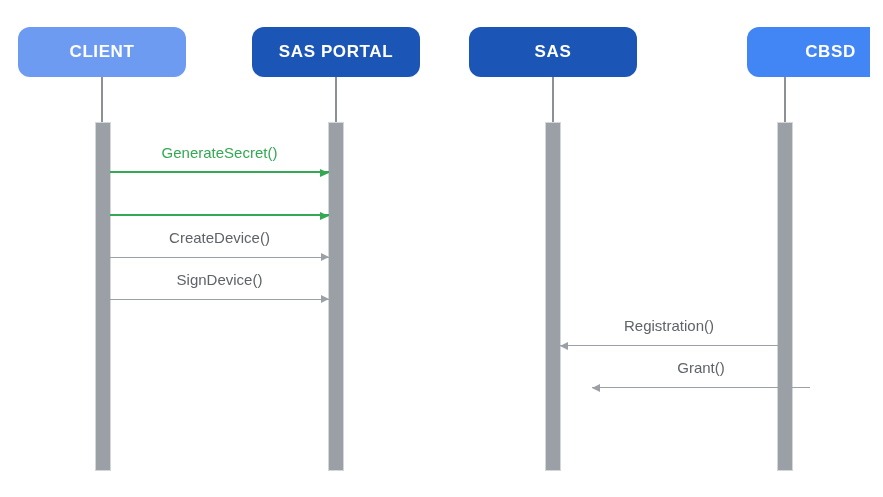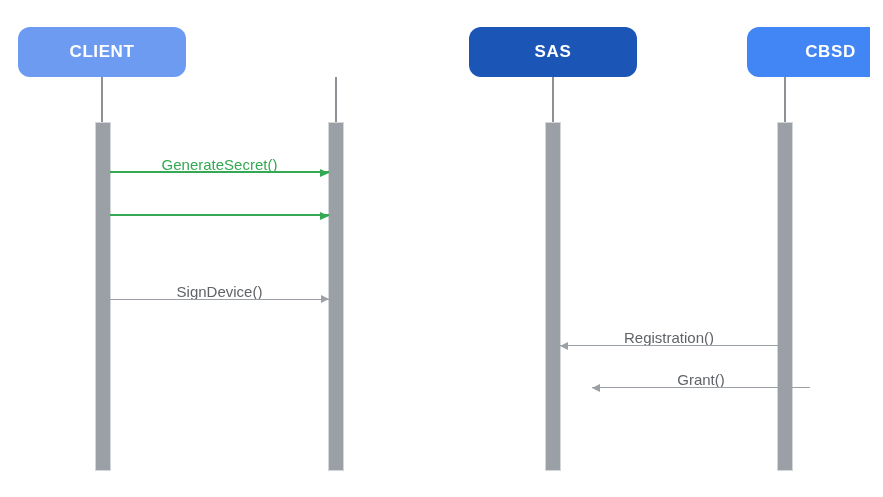--- a/index.html
+++ b/index.html
@@ -66,21 +66,21 @@
     position: absolute;
     height: 30px;
   }
   .msg-left-group  { left: 110px; width: 219px; }
   .msg-right-group { left: 560px; width: 218px; }
 
   .msg .label {
     position: absolute;
     left: 0;
     right: 0;
-    bottom: 0;
+    bottom: 12px;
     text-align: center;
     font-size: 15px;
   }
   .msg.green .label { color: #34a853; }
   .msg.gray  .label { color: #5f6368; }
 
   .msg .line {
     position: absolute;
     left: 0;
     right: 0;
@@ -117,20 +117,23 @@
   .m5 { top: 358px; margin-left: 32px; } 
 </style>
 </head>
 <body>
 
 <div class="canvas">
 
   <div class="actor-box actor-client">
     <span>CLIENT</span>
   </div>
+  <div class="actor-box actor-sas-portal">
+    <span>SAS PORTAL</span>
+  </div>
   <div class="actor-box actor-sas">
     <span>SAS</span>
   </div>
   <div class="actor-box actor-cbsd">
     <span>CBSD</span>
   </div>
 
   <div class="lifeline ll-client"></div>
   <div class="lifeline ll-sas-portal"></div>
   <div class="lifeline ll-sas"></div>
@@ -143,20 +146,25 @@
 
   <div class="msg msg-left-group green dir-right m0">
     <div class="label">GenerateSecret()</div>
     <div class="line"></div>
     <div class="head"></div>
   </div>
   <div class="msg msg-left-group green dir-right m1">
     <div class="line"></div>
     <div class="head"></div>
   </div>
+  <div class="msg msg-left-group gray dir-right m2">
+    <div class="label">CreateDevice()</div>
+    <div class="line"></div>
+    <div class="head"></div>
+  </div>
   <div class="msg msg-left-group gray dir-right m3">
     <div class="label">SignDevice()</div>
     <div class="line"></div>
     <div class="head"></div>
   </div>
 
   <div class="msg msg-right-group gray dir-left m4">
     <div class="label">Registration()</div>
     <div class="line"></div>
     <div class="head"></div>

